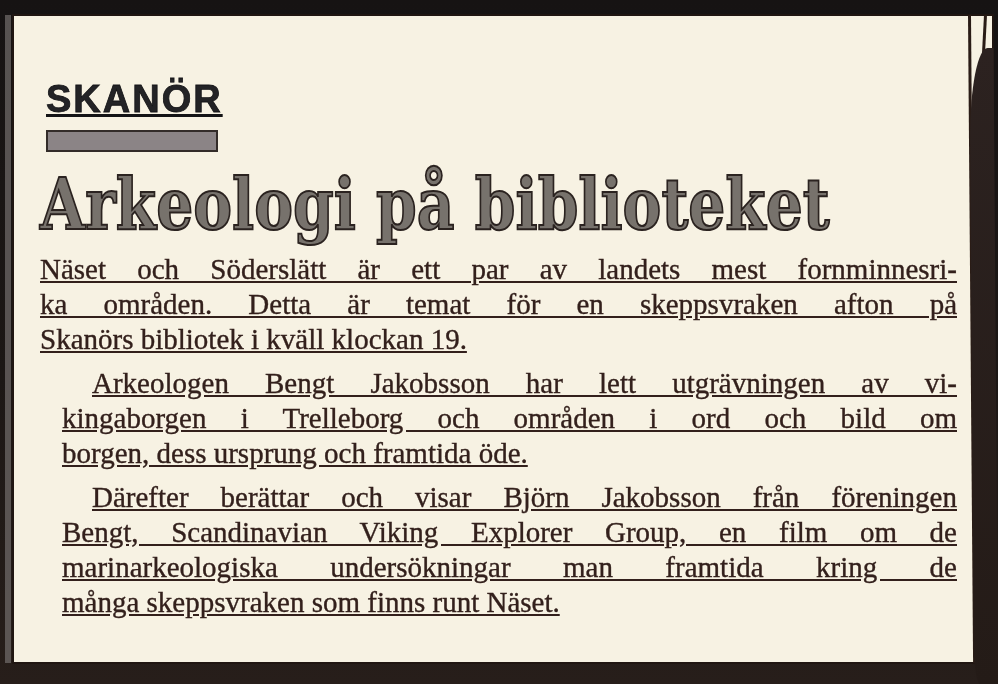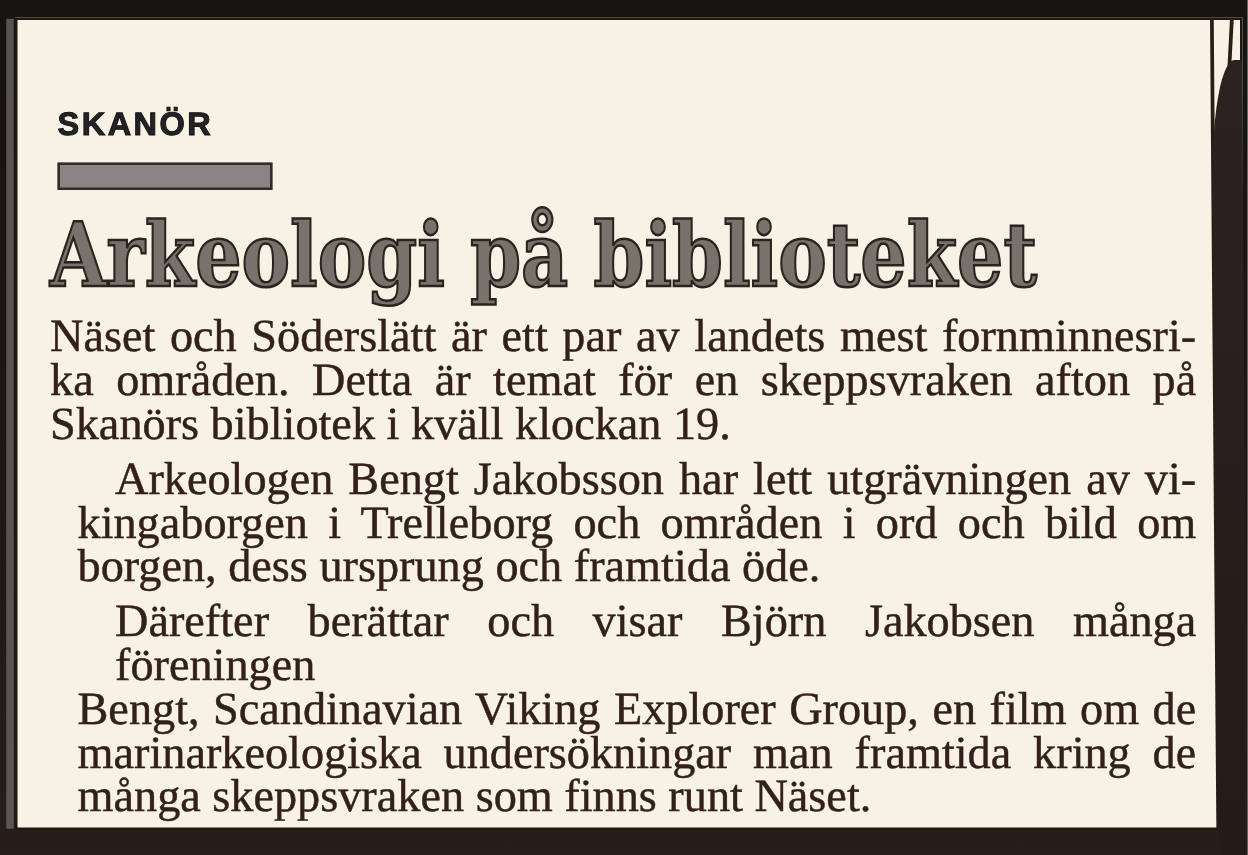--- a/index.html
+++ b/index.html
@@ -65,26 +65,27 @@
     width:24px;
     background:linear-gradient(180deg,#2c2220 0%, #241b17 100%);
     border-top-left-radius:18px 90px;
     border-bottom-left-radius:6px 40px;
     transform:rotate(-0.4deg);
     transform-origin:bottom right;
   }
   .kicker{
     font-family:"Liberation Sans", sans-serif;
     font-weight:700;
-    font-size:26px;
+    font-size:38px;
     line-height:38px;
     letter-spacing:2px;
     color:var(--kicker-ink);
     -webkit-text-stroke:0.8px #141416;
     margin-left:6px;
+    text-decoration:underline;
   }
   .kicker-bar{
     width:168px;
     height:18px;
     margin-top:12px;
     margin-left:6px;
     background:var(--kicker-bar);
     border:2px solid #332c29;
   }
   .headline{
@@ -95,23 +96,24 @@
     line-height:80px;
     white-space:nowrap;
     color:var(--headline-fill);
     -webkit-text-stroke:2px var(--headline-outline);
     transform:scaleX(0.82);
     transform-origin:left top;
   }
   .article{
     margin-top:8px;
     width:917px;
-    font-size:37px;
+    font-size:29px;
     line-height:35px;
     color:var(--ink);
+    text-decoration:underline;
     -webkit-text-stroke:0.35px var(--ink);
   }
   .para{margin:0;}
   .para + .para{margin-top:9px;margin-left:22px;}
   .line{
     text-align:justify;
     text-align-last:justify;
   }
   .line.last{
     text-align-last:left;
@@ -139,21 +141,21 @@
           <div class="line">Näset och Söderslätt är ett par av landets mest fornminnesri-</div>
           <div class="line">ka områden. Detta är temat för en skeppsvraken afton på</div>
           <div class="line last">Skanörs bibliotek i kväll klockan 19.</div>
         </div>
         <div class="para">
           <div class="line indent">Arkeologen Bengt Jakobsson har lett utgrävningen av vi-</div>
           <div class="line">kingaborgen i Trelleborg och områden i ord och bild om</div>
           <div class="line last">borgen, dess ursprung och framtida öde.</div>
         </div>
         <div class="para">
-          <div class="line indent">Därefter berättar och visar Björn Jakobsen många föreningen</div>
+          <div class="line indent">Därefter berättar och visar Björn Jakobsson från föreningen</div>
           <div class="line">Bengt, Scandinavian Viking Explorer Group, en film om de</div>
           <div class="line">marinarkeologiska undersökningar man framtida kring de</div>
           <div class="line last">många skeppsvraken som finns runt Näset.</div>
         </div>
       </div>
   </div>
 
   <div class="rule-main"></div>
   <div class="rule-top"></div>
   <div class="right-dark-edge"></div>

